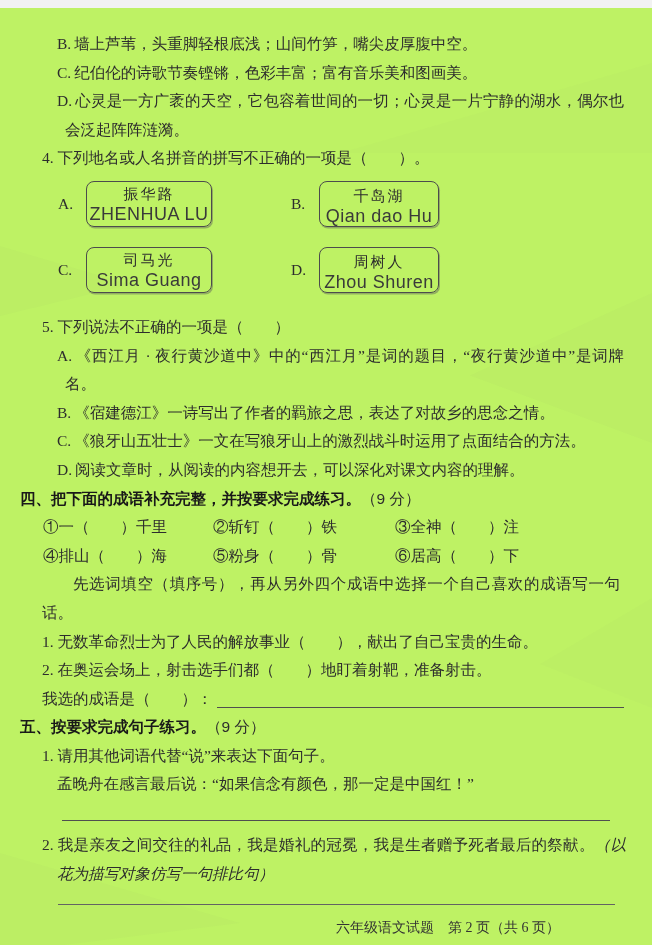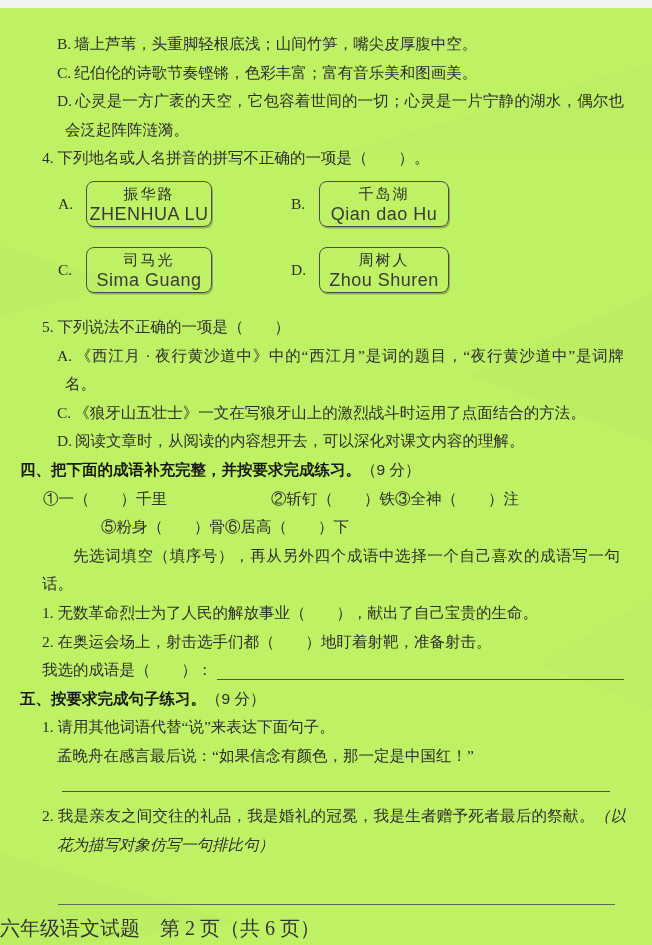--- a/index.html
+++ b/index.html
@@ -24,45 +24,45 @@
   .hang2{padding-left:57px;text-indent:-15px;padding-right:26px;text-align:justify;}
   .indent57{padding-left:57px;padding-right:28px;}
   
   .sec{padding-left:20px;font-weight:bold;
        font-family:"Liberation Sans","DejaVu Sans",sans-serif;
        color:#191919;font-size:15.5px;}
   .sec .sec-score{font-family:Liberation Sans, sans-serif;font-weight:normal;color:#2d2d2d;}
   
   .idioms{padding-left:43px;display:flex;}
   .idioms .c1{width:170px;}
-  .idioms .c2{width:182px;text-align:right;}
+  .idioms .c2{width:182px;}
   .idioms .c3{flex:1;}
   .instr{padding-left:42px;text-indent:2em;padding-right:32px;text-align:justify;}
   
   .choices{padding-left:58px;margin-top:8px;}
   .choice-row{display:flex;align-items:center;height:46px;margin-bottom:20px;}
   .choice-lbl{width:28px;flex:0 0 28px;}
   .choice-lbl.second{margin-left:79px;}
   .namebox{border:1.5px solid #4c4c4c;border-radius:8px;height:46px;
            display:flex;flex-direction:column;justify-content:center;align-items:center;
            box-sizing:border-box;box-shadow:1px 1.5px 0 rgba(90,90,90,.45);}
   .namebox .cn{line-height:21px;font-size:15px;letter-spacing:2px;}
   .namebox .py{line-height:19px;font-family:"Liberation Sans","DejaVu Sans",sans-serif;
                font-size:18px;color:#3a3a3a;letter-spacing:.5px;}
   .box-a{width:126px;}
-  .box-b{width:130px;}
+  .box-b{width:120px;justify-content:flex-end;}
   
   .choose-row{padding-left:42px;display:flex;padding-right:28px;}
   .fill-line{flex:1;border-bottom:1px solid #4f4f4f;margin:0 0 5px 4px;}
   .answer-line{margin:0 42px 10px 62px;border-bottom:1px solid #4f4f4f;height:21px;}
   .note{font-style:italic;}
   
   .footer-rule{position:absolute;left:58px;top:896px;width:557px;border-top:1px solid #636363;z-index:2;}
-  .footer{position:absolute;top:906px;left:0;width:560px;text-align:left;
-          font-size:20px;color:#333;line-height:28px;z-index:2;}
+  .footer{position:absolute;top:906px;left:0;width:560px;text-align:right;
+          font-size:14px;color:#333;line-height:28px;z-index:2;}
   
   .shade{position:absolute;background:#7a7a7a;pointer-events:none;z-index:1;}
   .shade.s1{left:340px;top:55px;width:312px;height:90px;opacity:.025;
             clip-path:polygon(0 100%,100% 0,100% 100%);}
   .shade.s2{left:0;top:238px;width:130px;height:70px;opacity:.03;
             clip-path:polygon(0 0,100% 55%,0 100%);}
   .shade.s3{left:470px;top:285px;width:182px;height:150px;opacity:.03;
             clip-path:polygon(100% 0,100% 100%,0 55%);}
   .shade.s4{left:540px;top:590px;width:112px;height:110px;opacity:.025;
             clip-path:polygon(100% 0,100% 100%,0 60%);}
@@ -110,31 +110,33 @@
         <span class="choice-lbl second">D.</span>
         <div class="namebox box-b">
           <div class="cn">周树人</div>
           <div class="py">Zhou Shuren</div>
         </div>
       </div>
     </div>
 
     <p class="stem ln" style="margin-top:13px;">5. 下列说法不正确的一项是（　　）</p>
     <p class="opt ln"><span class="lbl">A.</span><span>《西江月 · 夜行黄沙道中》中的“西江月”是词的题目，“夜行黄沙道中”是词牌名。</span></p>
+    <p class="opt ln"><span class="lbl">B.</span><span>《宿建德江》一诗写出了作者的羁旅之思，表达了对故乡的思念之情。</span></p>
     <p class="opt ln"><span class="lbl">C.</span><span>《狼牙山五壮士》一文在写狼牙山上的激烈战斗时运用了点面结合的方法。</span></p>
     <p class="opt ln"><span class="lbl">D.</span><span>阅读文章时，从阅读的内容想开去，可以深化对课文内容的理解。</span></p>
 
     <h2 class="sec ln"><span class="sec-title">四、把下面的成语补充完整，并按要求完成练习。</span><span class="sec-score">（9 分）</span></h2>
 
     <div class="idioms ln">
       <span class="c1">①一（　　）千里</span>
       <span class="c2">②斩钉（　　）铁</span>
       <span class="c3">③全神（　　）注</span>
     </div>
     <div class="idioms ln">
+      <span class="c1">④排山（　　）海</span>
       <span class="c2">⑤粉身（　　）骨</span>
       <span class="c3">⑥居高（　　）下</span>
     </div>
 
     <p class="instr ln">先选词填空（填序号），再从另外四个成语中选择一个自己喜欢的成语写一句话。</p>
 
     <p class="stem ln">1. 无数革命烈士为了人民的解放事业（　　），献出了自己宝贵的生命。</p>
     <p class="stem ln">2. 在奥运会场上，射击选手们都（　　）地盯着射靶，准备射击。</p>
 
     <div class="choose-row ln">

